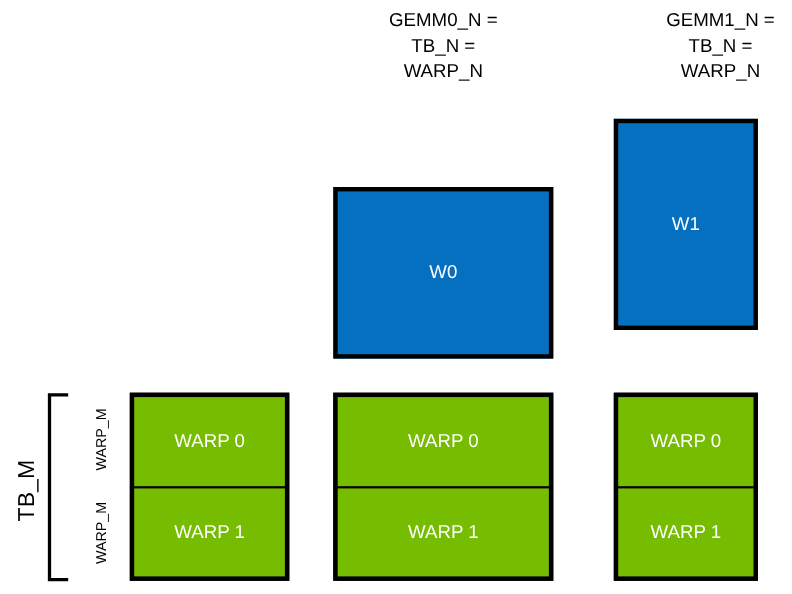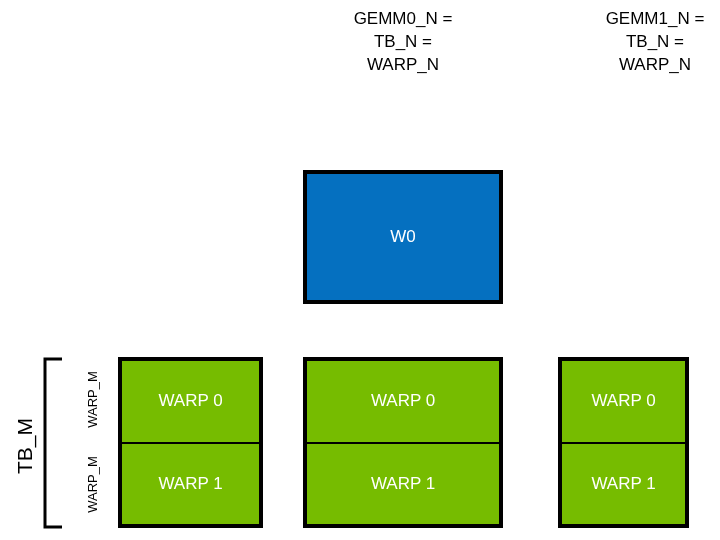--- a/index.html
+++ b/index.html
@@ -42,21 +42,21 @@
     background: #0570c0;
     border: 4px solid #000000;
     box-sizing: border-box;
     display: flex;
     align-items: center;
     justify-content: center;
     color: #ffffff;
     font-size: 17px;
     font-family: "Liberation Sans", sans-serif;
   }
-  #blue-w0 { left: 303px; top: 170px; width: 200px; height: 134px; }
+  #blue-w0 { left: 303px; top: 170px; width: 200px; height: 156px; }
   #blue-w1 { left: 558px; top: 108px; width: 131px; height: 192px; }
 
   
   .green-col {
     position: absolute;
     border: 4px solid #000000;
     box-sizing: border-box;
     background: #000000;
     display: flex;
     flex-direction: column;
@@ -126,20 +126,23 @@
 WARP_N</div>
 
   <div class="col-header" id="header-gemm1">GEMM1_N =
 TB_N =
 WARP_N</div>
 
   <div class="blue-box" id="blue-w0">
     <span>W0</span>
   </div>
 
+  <div class="blue-box" id="blue-w1">
+    <span>W1</span>
+  </div>
 
   <div class="green-col" id="green-col-1">
     <div class="green-cell top">
       <span>WARP 0</span>
     </div>
     <div class="green-cell">
       <span>WARP 1</span>
     </div>
   </div>
 

